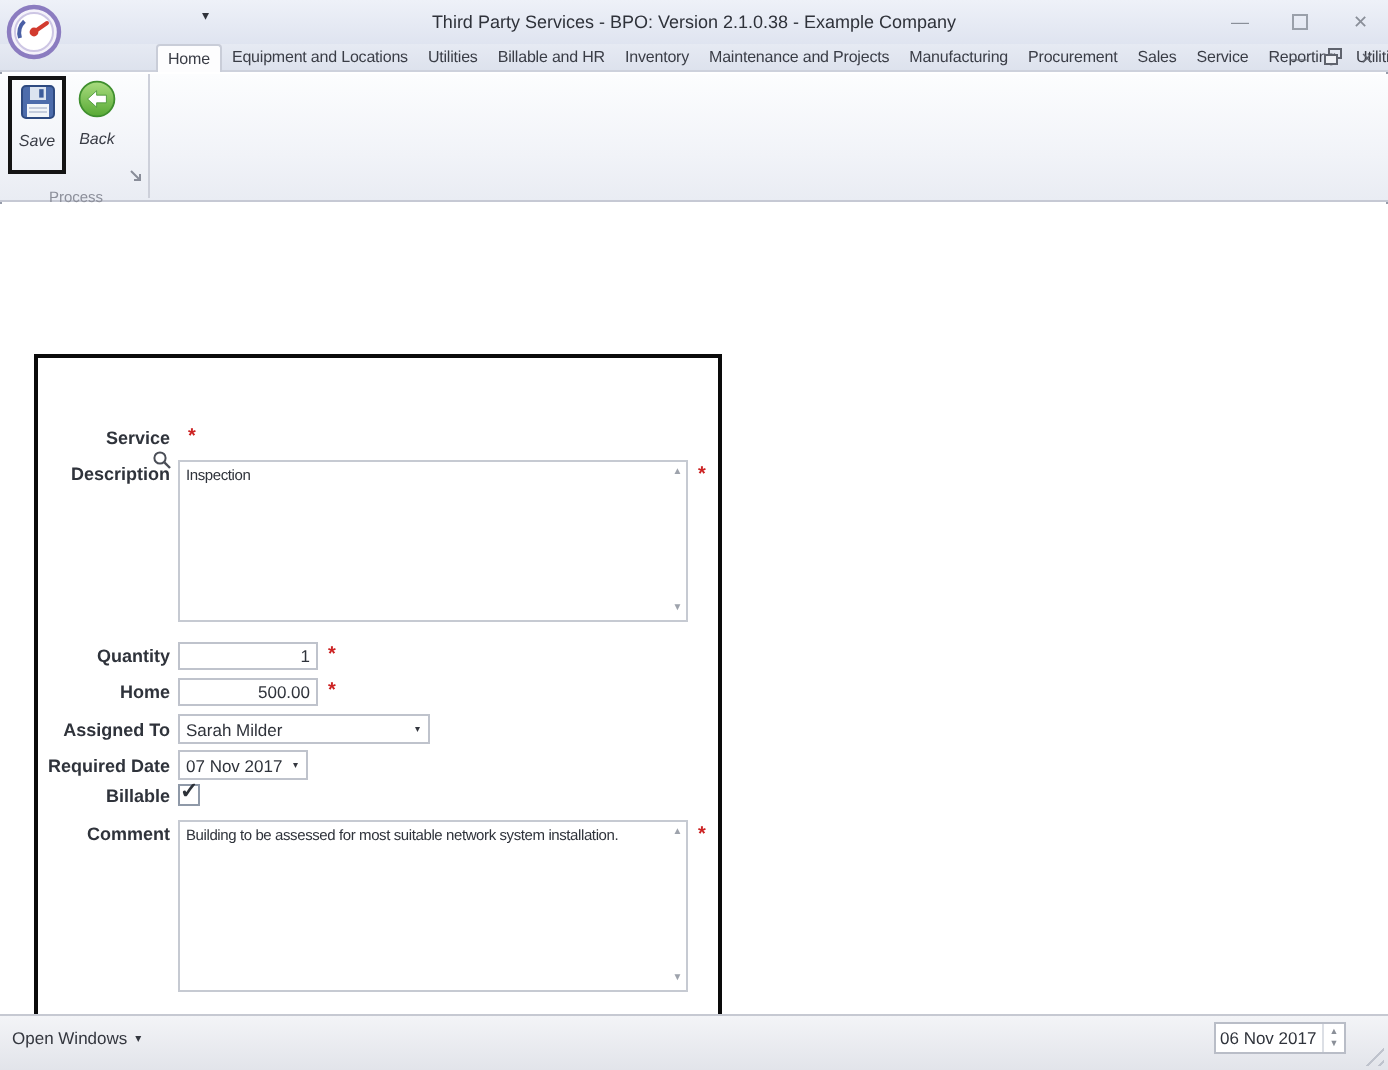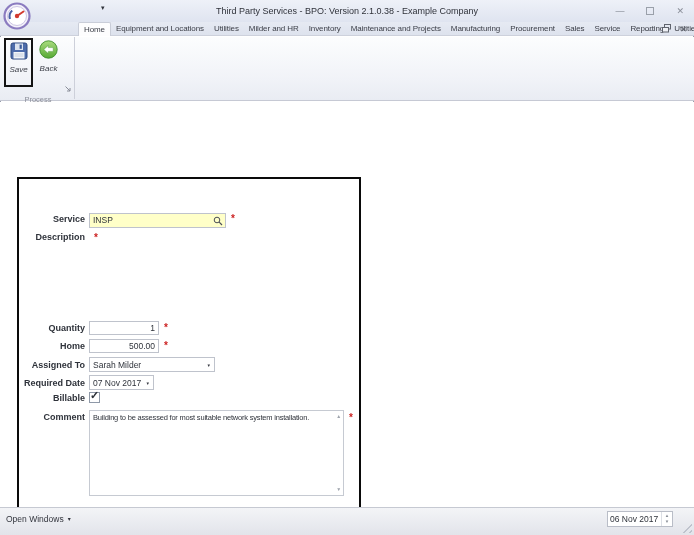--- a/index.html
+++ b/index.html
@@ -109,21 +109,21 @@
       <circle cx="14" cy="14" r="2.2" fill="#d23b2f"></circle>
     </svg>
   </div>
   <span class="qat-arrow">▾</span>
 
   <div class="tabrow">
     <div class="tabs">
       <div class="tab selected">Home</div>
       <div class="tab">Equipment and Locations</div>
       <div class="tab">Utilities</div>
-      <div class="tab">Milder and HR</div>
+      <div class="tab">Billable and HR</div>
       <div class="tab">Inventory</div>
       <div class="tab">Maintenance and Projects</div>
       <div class="tab">Manufacturing</div>
       <div class="tab">Procurement</div>
       <div class="tab">Sales</div>
       <div class="tab">Service</div>
       <div class="tab">Reporting</div>
       <div class="tab">Utilities</div>
     </div>
     <div class="tab-controls">
@@ -182,33 +182,37 @@
   </div>
 
   <div class="main"></div>
 
   <div class="formbox">
 
 
     <div class="frow" style="top:32px; height:15px;">
       <span class="flabel">Service</span>
       <span class="fwrap">
-        <input class="tfield service" value="INSP" style="">
         <span class="search-ic">
           <svg width="10" height="10" viewBox="0 0 10 10">
             <circle cx="4" cy="4" r="2.8" fill="none" stroke="#4a4e57" stroke-width="1"></circle>
             <line x1="6.2" y1="6.2" x2="9" y2="9" stroke="#4a4e57" stroke-width="1.2"></line>
           </svg>
         </span>
       </span>
       <span class="req">*</span>
     </div>
 
     <div class="frow topalign" style="top:51px;">
       <span class="flabel">Description</span>
+      <div class="txtarea" style="width:255px; height:81px;">
+        <span>Inspection</span>
+        <span class="sarr sup">▲</span>
+        <span class="sarr sdn">▼</span>
+      </div>
       <span class="req">*</span>
     </div>
 
     <div class="frow" style="top:142px; height:14px;">
       <span class="flabel">Quantity</span>
       <input class="tfield num" value="1" style="">
       <span class="req">*</span>
     </div>
 
     <div class="frow" style="top:160px; height:14px;">

